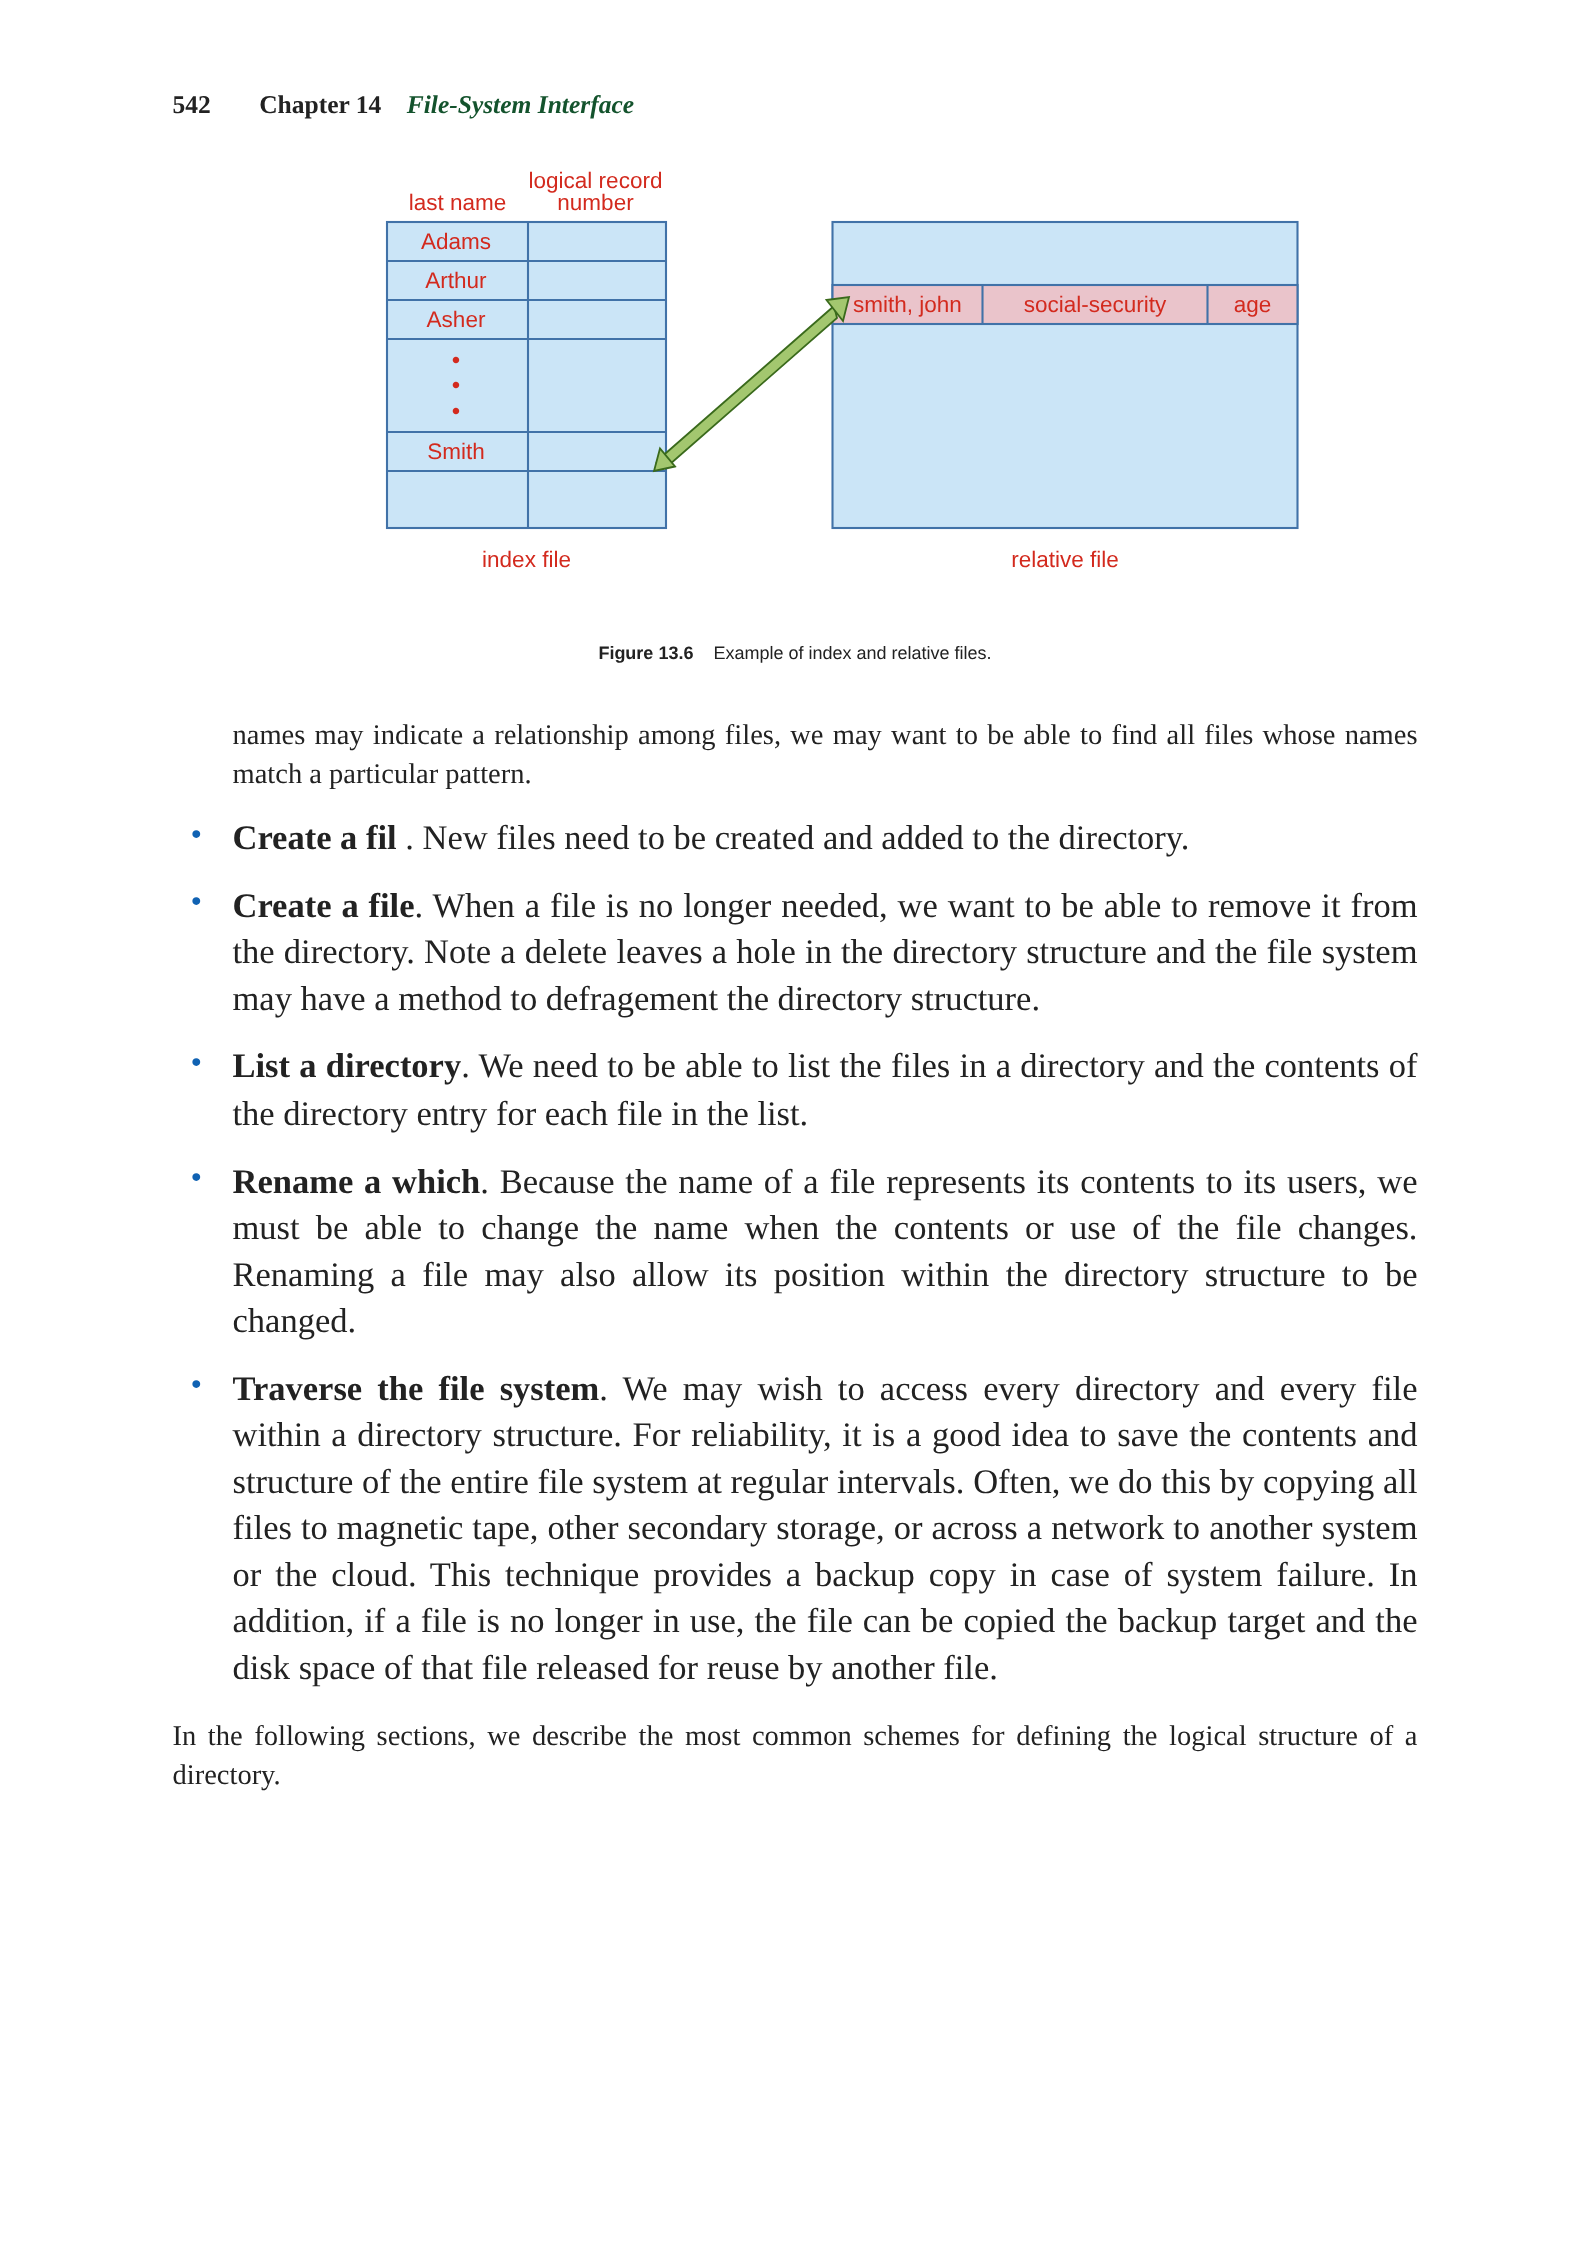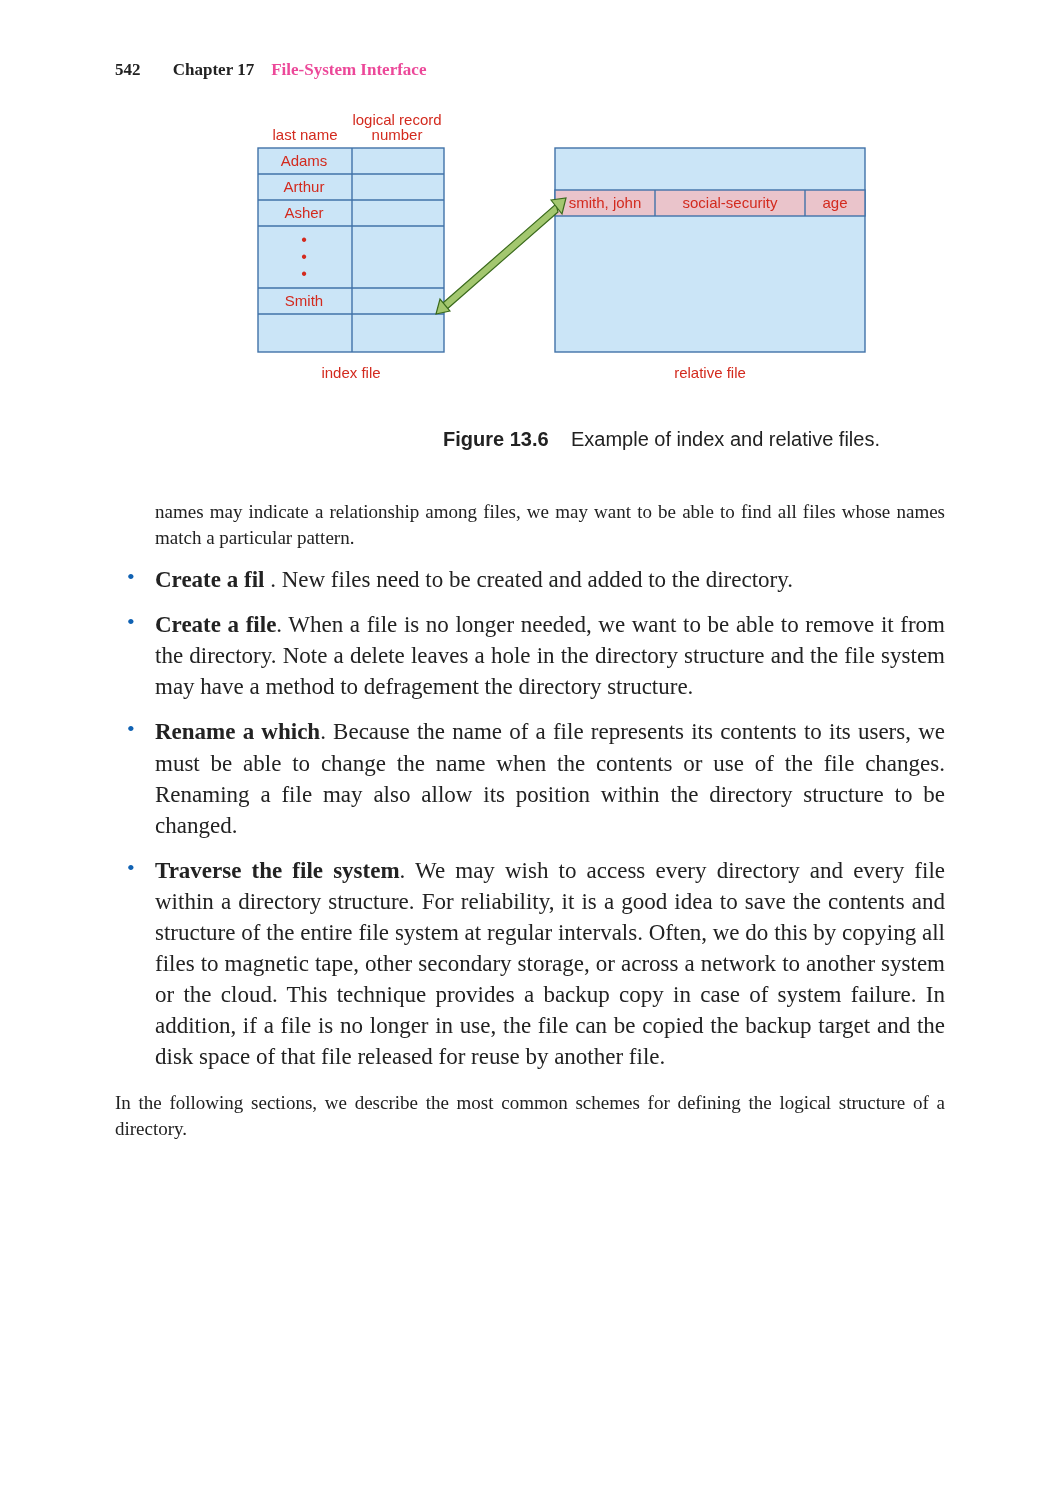--- a/index.html
+++ b/index.html
@@ -21,36 +21,37 @@
   }
   .header .pagenum {
     font-weight: bold;
     margin-right: 28px;
     text-align: center;
   }
   .header .chapter {
     font-weight: bold;
   }
   .header .chtitle {
-    color: #ec4899;
+    color: #14532d;
     font-weight: bold;
+    font-style: italic;
   }
   .figure-wrap {
     margin: 8px auto 10px auto;
     width: 700px;
   }
   svg.figure {
     display: block;
     margin: 0 auto;
   }
   .caption {
-    text-align: right;
+    text-align: center;
     font-family: Helvetica, Arial, sans-serif;
-    font-size: 20px;
-    margin: 18px 0 48px 0;
+    font-size: 12px;
+    margin: 18px 0 36px 0;
   }
   .caption .figno {
     font-weight: bold;
   }
   .body-text {
     font-size: 19px;
     line-height: 1.35;
     text-align: justify;
     font-family: 'Palatino Linotype', 'Book Antiqua', Palatino, serif;
   }
@@ -93,21 +94,21 @@
     font-stretch: expanded;
   }
 </style>
 </head>
 <body>
 
 <div class="page">
 
   <div class="header">
     <span class="pagenum">542</span>
-    <span class="chapter">Chapter 17</span>
+    <span class="chapter">Chapter 14</span>
     <span>&nbsp;&nbsp;</span>
     <span class="chtitle">File-System Interface</span>
   </div>
 
   <div class="figure-wrap">
     <svg class="figure" width="700" height="300">
 
       <text x="125" y="30" fill="#d32a1e" font-family="Helvetica,Arial" font-size="15" text-anchor="middle">last name</text>
       <text x="217" y="15" fill="#d32a1e" font-family="Helvetica,Arial" font-size="15" text-anchor="middle">logical record</text>
       <text x="217" y="30" fill="#d32a1e" font-family="Helvetica,Arial" font-size="15" text-anchor="middle">number</text>
@@ -165,20 +166,23 @@
   <div class="body-text indent-para">names may indicate a relationship among files, we may want to be able to find all files whose names match a particular pattern.</div>
 
   <ul class="ops">
     <li>
       <span class="li-title">Create a fil </span><span>. New files need to be created and added to the directory.</span>
     </li>
     <li>
       <span class="li-title">Create a file</span><span>. When a file is no longer needed, we want to be able to remove it from the directory. Note a delete leaves a hole in the directory structure and the file system may have a method to defragement the directory structure.</span>
     </li>
     <li>
+      <span class="li-title">List a directory</span><span>. We need to be able to list the files in a directory and the contents of the directory entry for each file in the list.</span>
+    </li>
+    <li>
       <span class="li-title">Rename a which</span><span>. Because the name of a file represents its contents to its users, we must be able to change the name when the contents or use of the file changes. Renaming a file may also allow its position within the directory structure to be changed.</span>
     </li>
     <li>
       <span class="li-title">Traverse the file system</span><span>. We may wish to access every directory and every file within a directory structure. For reliability, it is a good idea to save the contents and structure of the entire file system at regular intervals. Often, we do this by copying all files to magnetic tape, other secondary storage, or across a network to another system or the cloud. This technique provides a backup copy in case of system failure. In addition, if a file is no longer in use, the file can be copied the backup target and the disk space of that file released for reuse by another file.</span>
     </li>
   </ul>
 
   <div class="body-text after-list">In the following sections, we describe the most common schemes for defining the logical structure of a directory.</div>
 
 

